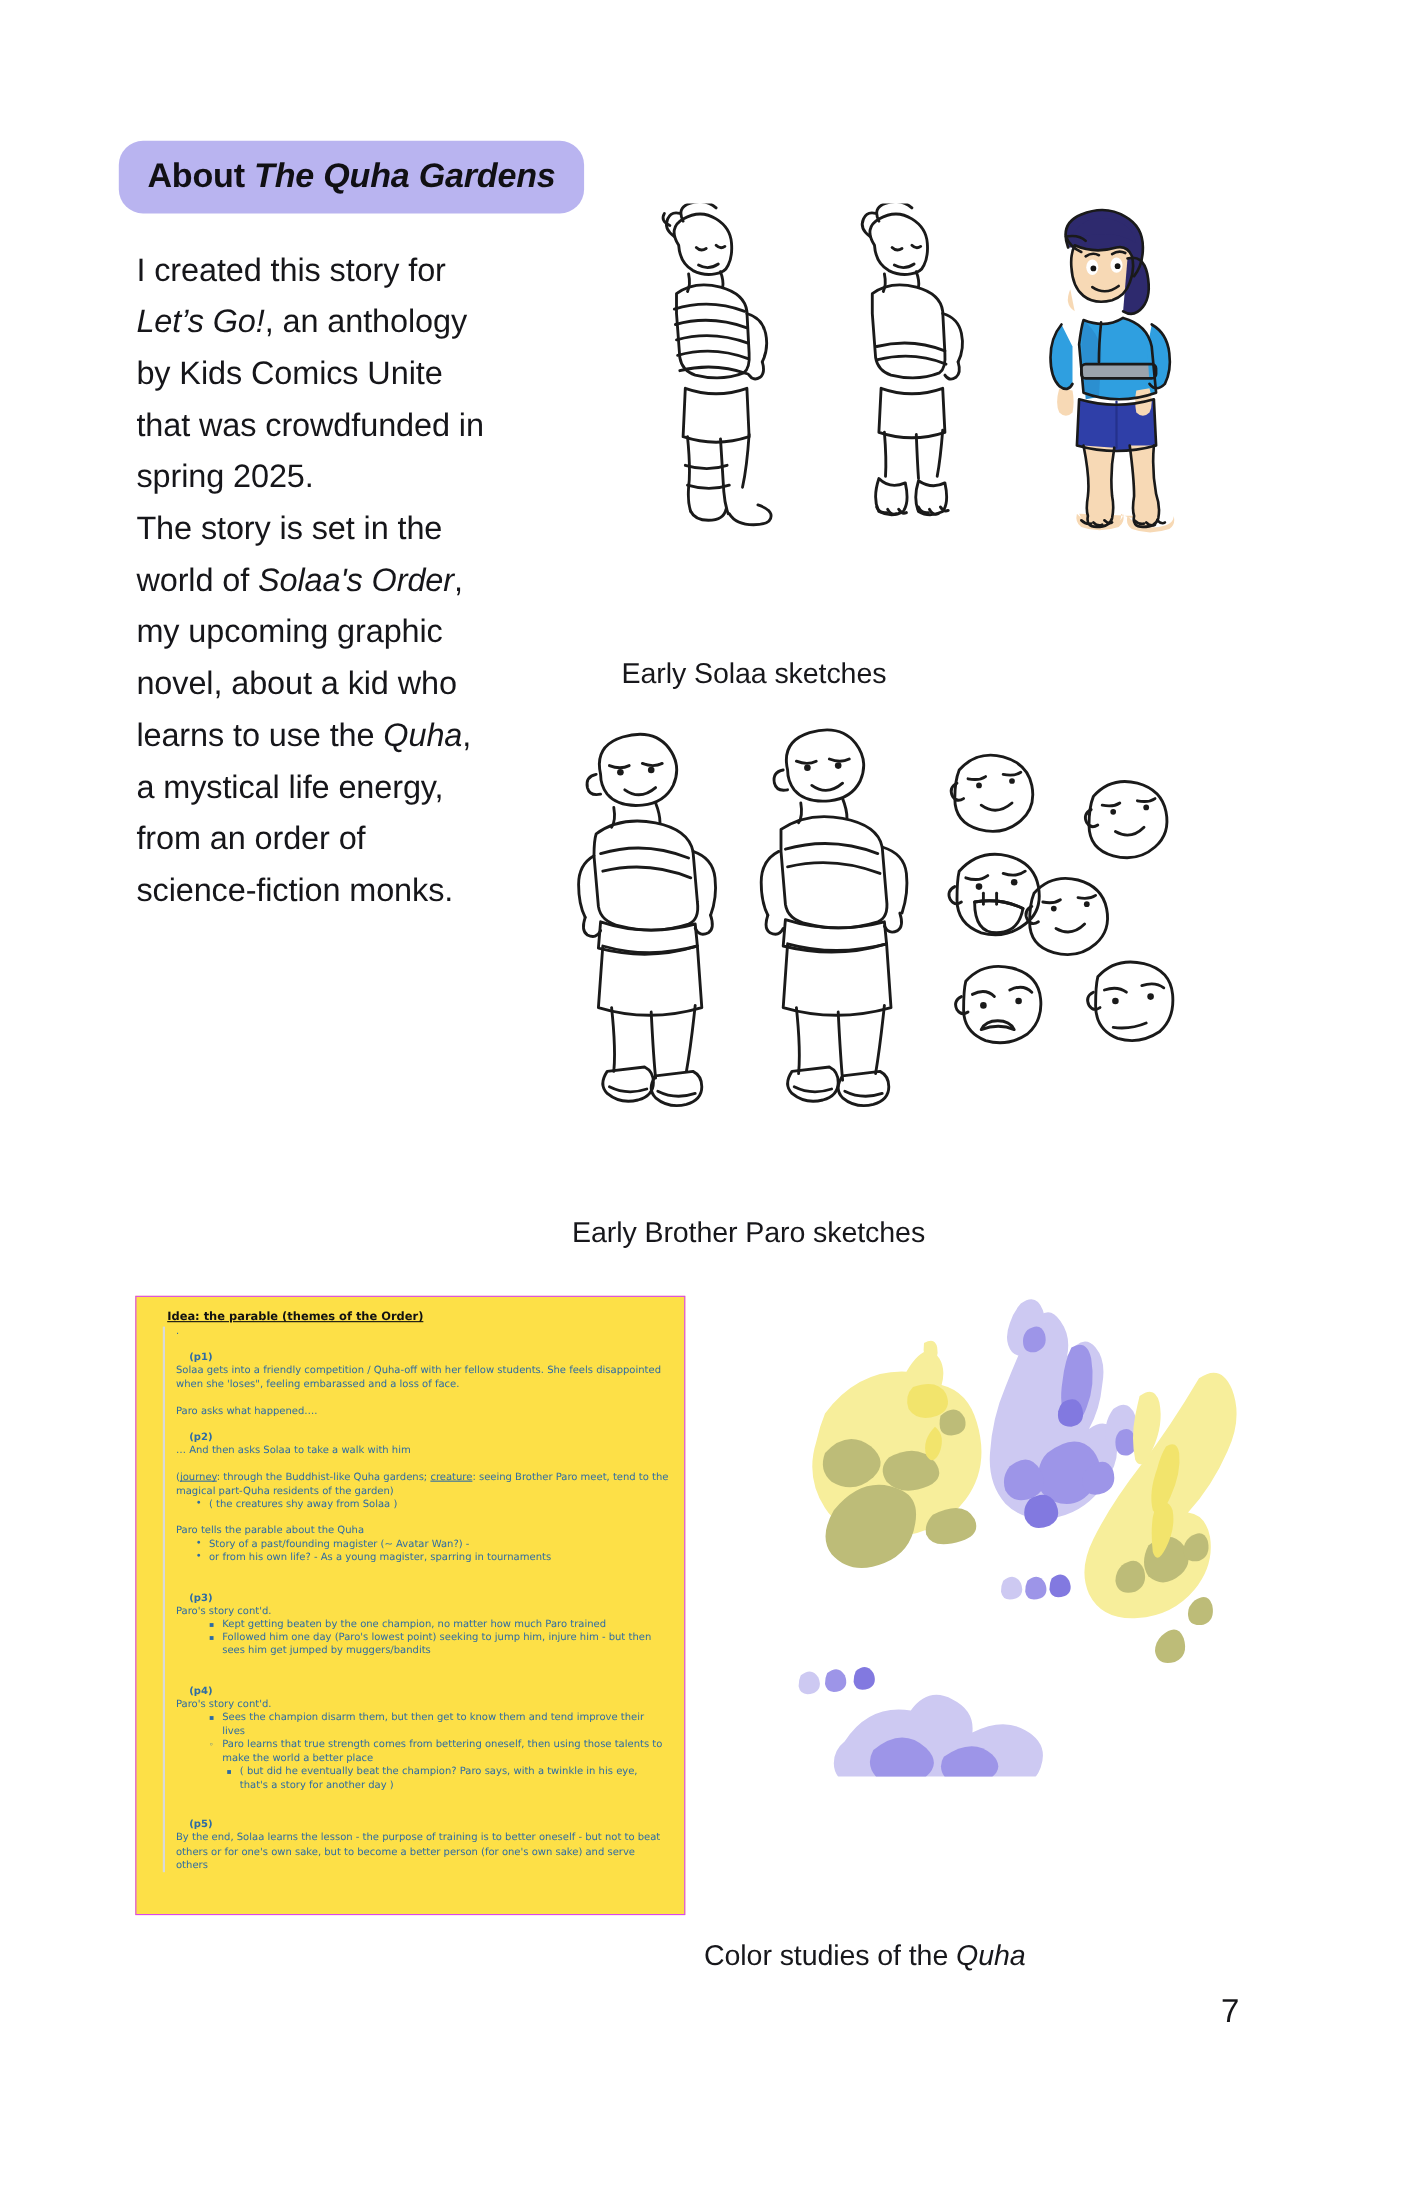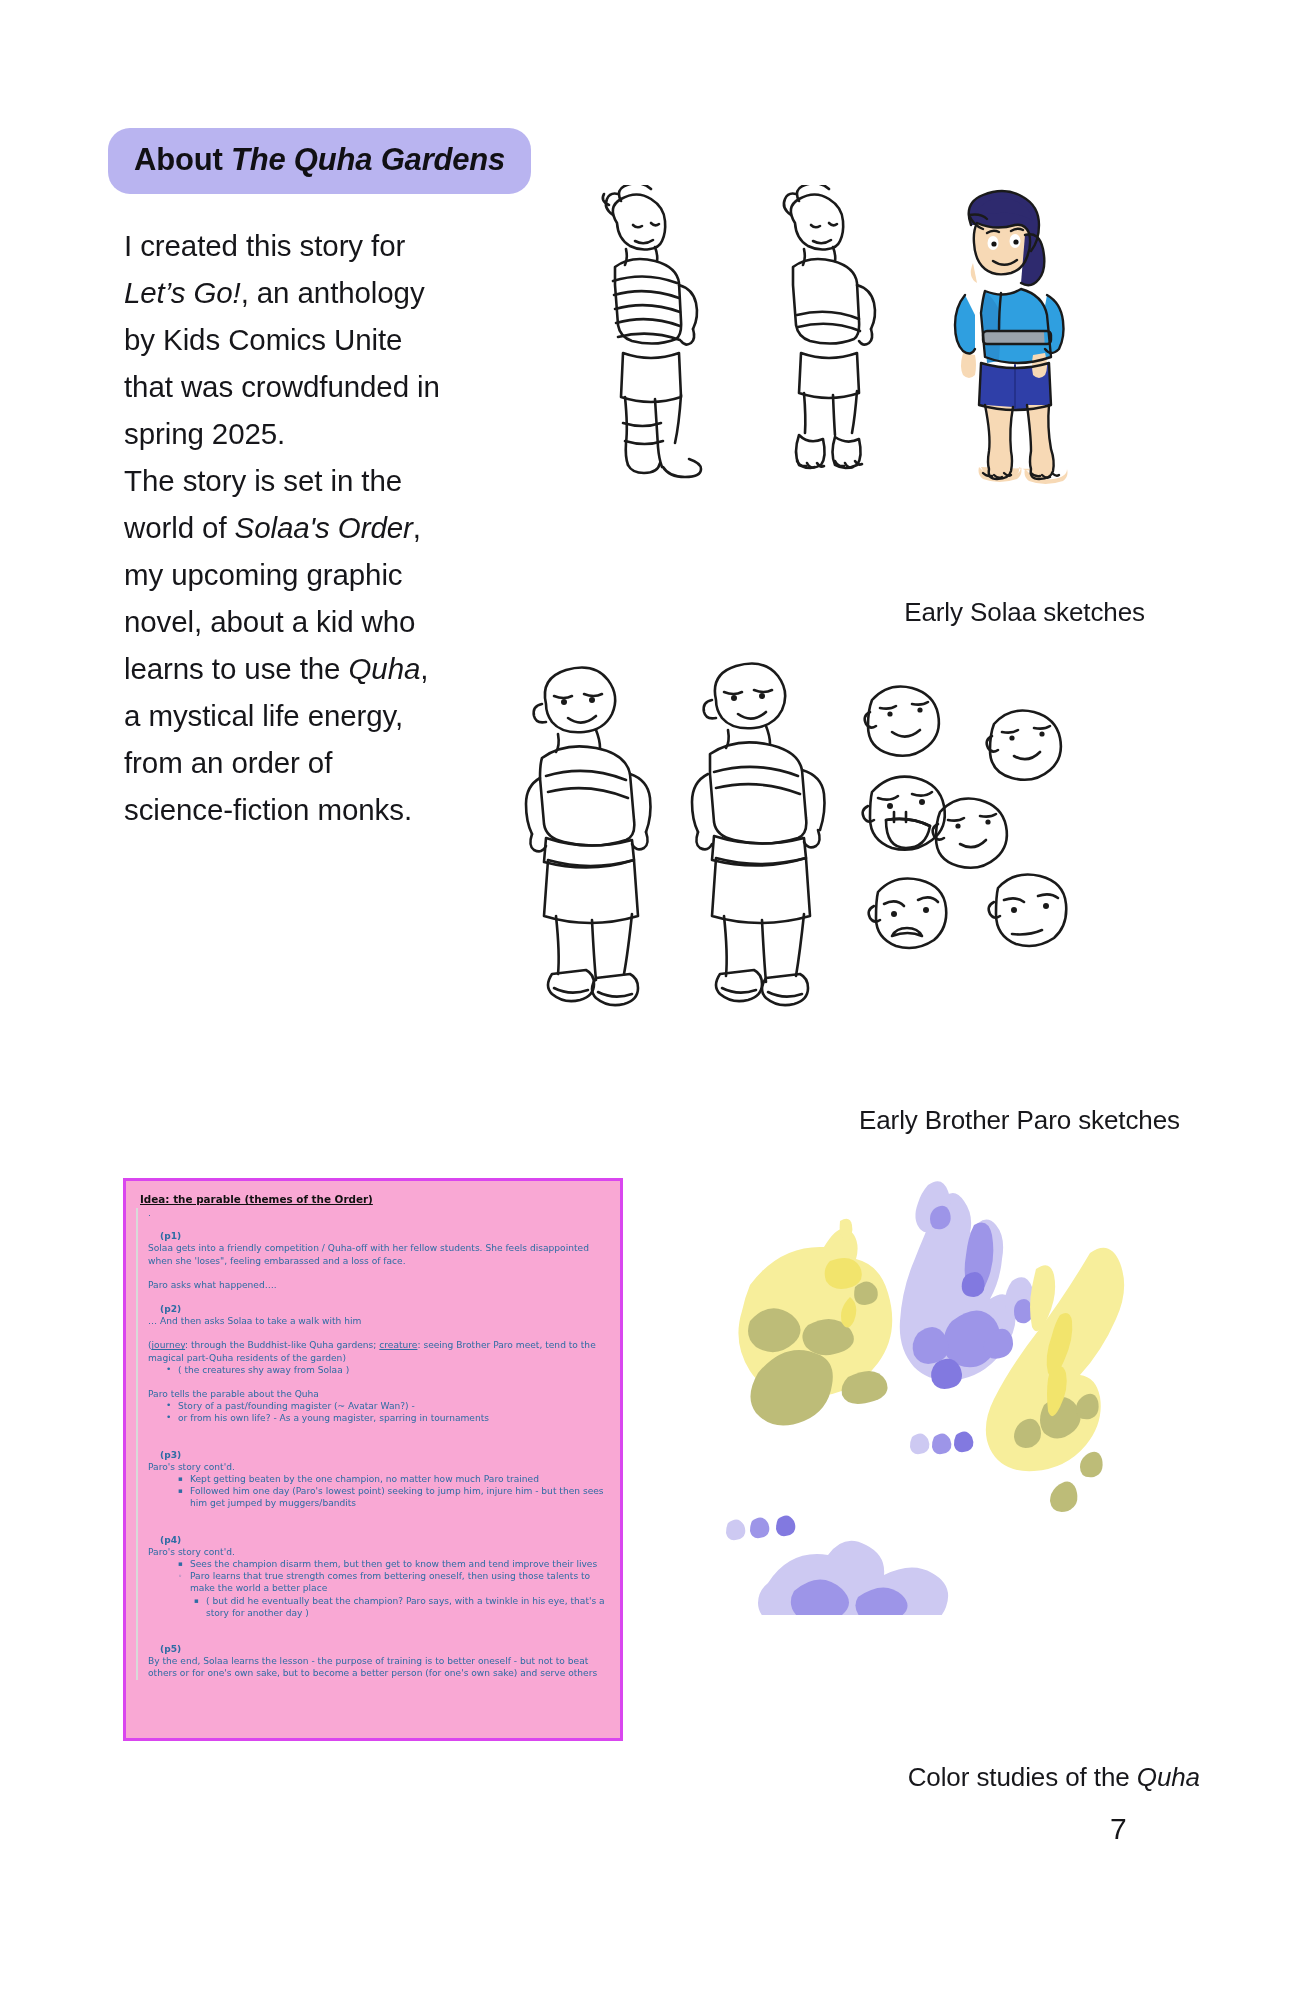--- a/index.html
+++ b/index.html
@@ -44,45 +44,45 @@
     color: #16161a;
     letter-spacing: -0.1px;
   }
   .intro p + p { }
   .intro i { font-style: italic; }
 
   
   .art { position: absolute; overflow: visible; }
   .caption {
     position: absolute;
-    text-align: right;
+    text-align: left;
     font-size: 26px;
     color: #17171b;
     letter-spacing: -0.1px;
   }
   .caption i { font-style: italic; }
 
   #solaa-art   { left: 585px; top: 185px;  width: 540px; height: 300px; }
   #solaa-cap   { left: 565px; top: 597px;  width: 580px; }
   #paro-art    { left: 520px; top: 660px;  width: 630px; height: 410px; }
   #paro-cap    { left: 520px; top: 1105px; width: 660px; }
   #outline-cap { left: 110px; top: 1762px; width: 520px; }
   #quha-cap    { left: 640px; top: 1762px; width: 560px; }
 
   
   .doc {
     position: absolute;
     left: 123px;
     top: 1178px;
     width: 500px;
     height: 563px;
-    background: #f9a8d4;
-    border: 3px solid #d946ef;
+    background: #fde047;
+    border: 1px solid #d946ef;
     overflow: hidden;
-    padding: 12px 14px 0 14px;
+    padding: 12px 14px 0 28px;
     font-family: "DejaVu Sans", sans-serif;
     font-size: 9.1px;
     line-height: 12.2px;
     color: #2e6ca4;
   }
   .doc .doc-inner { border-left: 2px solid #d9d9d9; padding-left: 10px; margin-left: -4px; }
   .doc h4 {
     font-size: 10.4px;
     font-weight: bold;
     color: #111;

